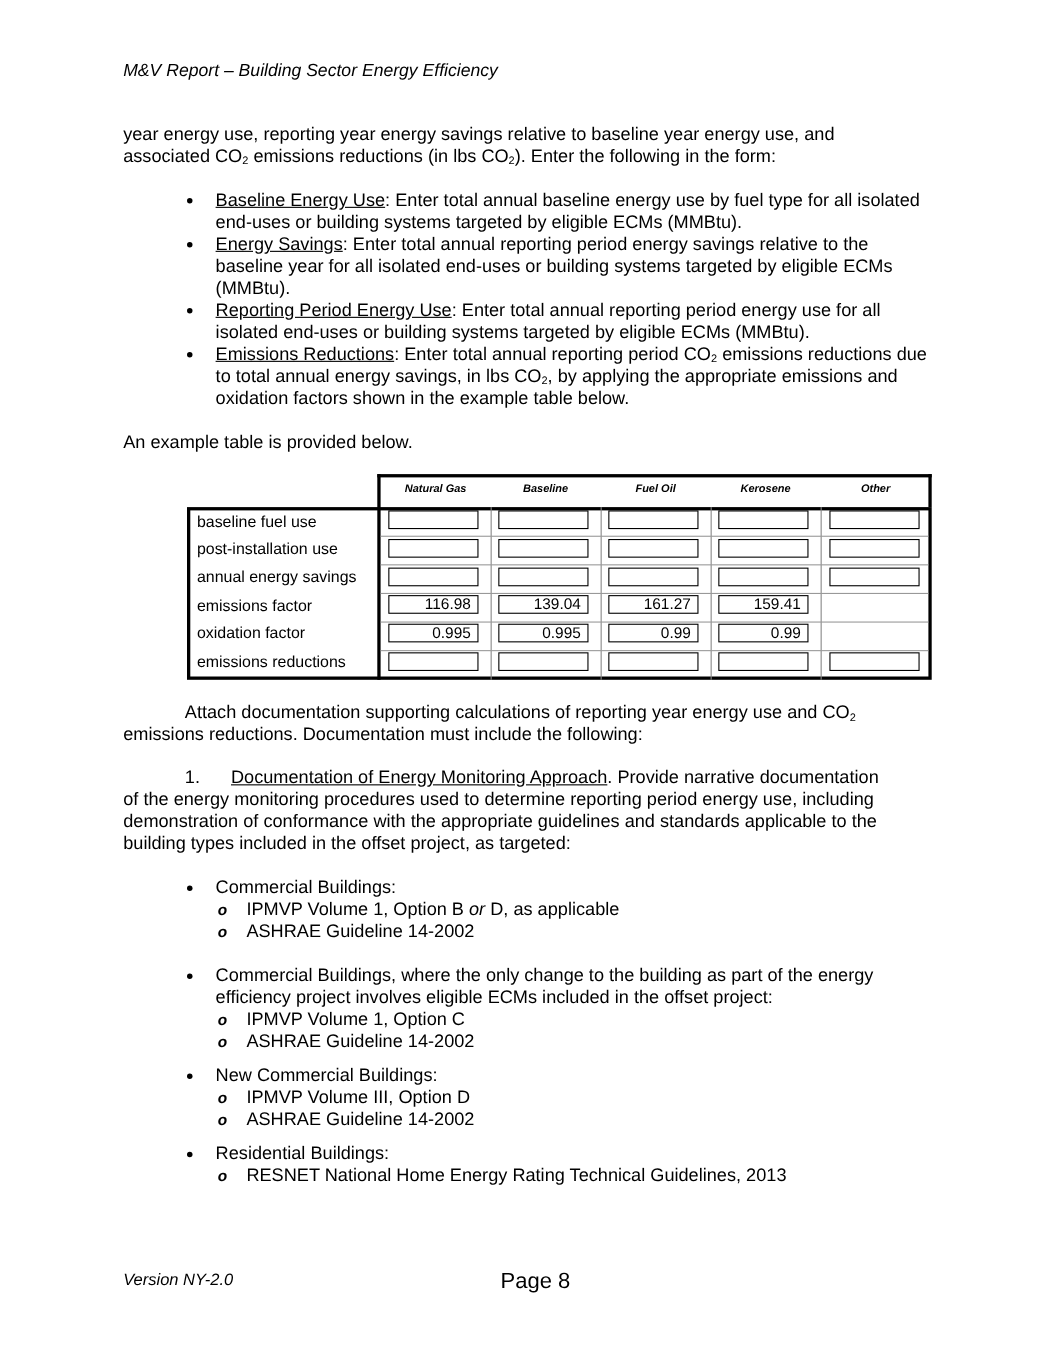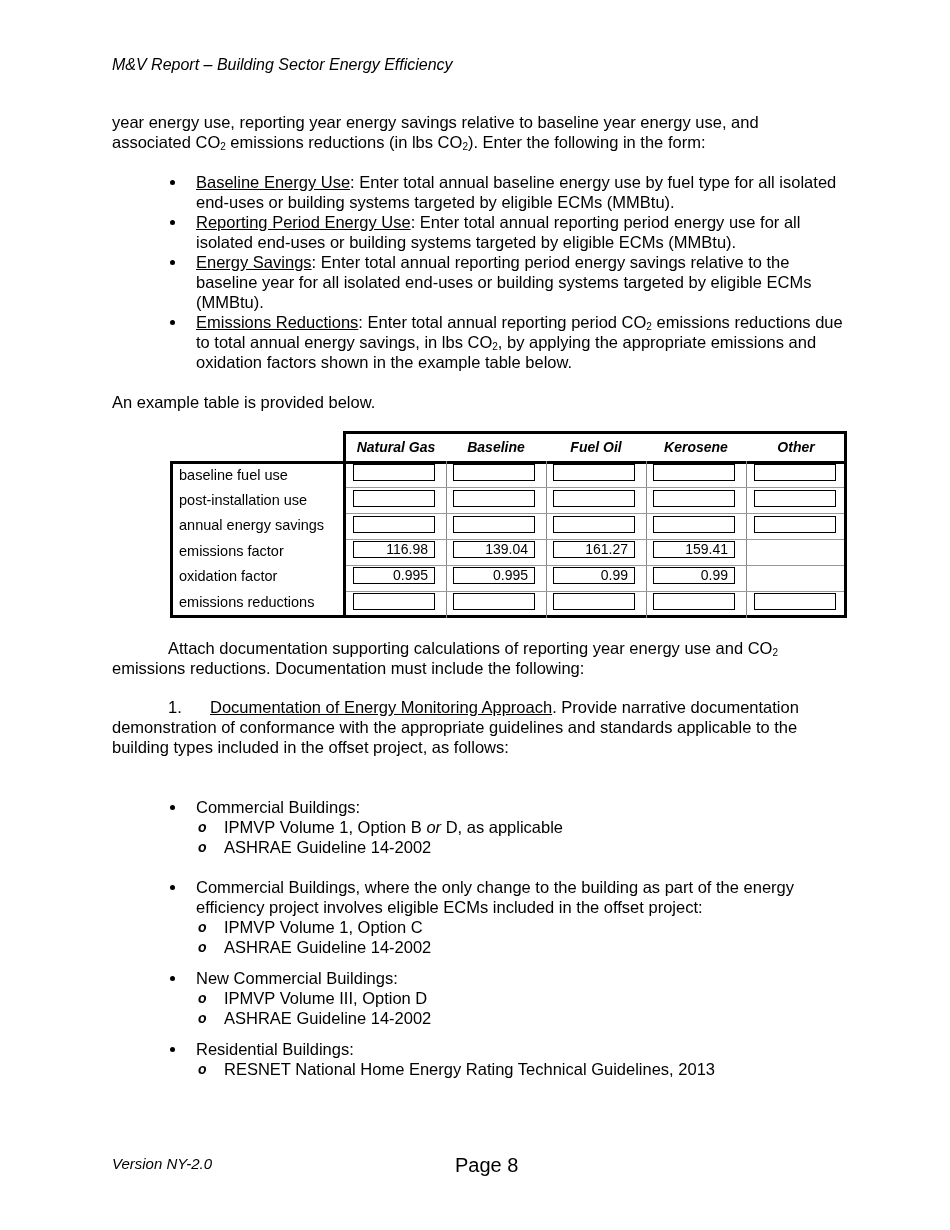--- a/index.html
+++ b/index.html
@@ -30,21 +30,21 @@
   .hdrbox {
     position: absolute; left: 173px; top: 0; width: 504px; height: 30px;
     border-top: 3px solid #000; border-left: 3px solid #000; border-right: 3px solid #000;
     box-sizing: border-box;
   }
   .bodybox {
     position: absolute; left: 0; top: 30px; width: 677px; height: 157px;
     border: 3px solid #000; box-sizing: border-box;
   }
   .colhead {
-    position: absolute; top: 8px; font-weight: bold; font-style: italic; font-size: 14px; text-align: center;
+    position: absolute; top: 8px; font-weight: bold; font-style: italic; font-size: 10px; text-align: center;
   }
   .rowlabel { position: absolute; left: 9px; font-size: 14.5px; }
   .vline { position: absolute; top: 30px; width: 1px; height: 157px; background: #888; }
   .hline { position: absolute; height: 1px; background: #999; }
   .cellbox {
     position: absolute; height: 16px; border: 1px solid #000; box-sizing: border-box;
     border-right: 1.5px solid #000; border-bottom: 1.5px solid #000;
     font-size: 14px; text-align: right; padding-right: 6px; line-height: 15px;
   }
 
@@ -57,22 +57,22 @@
 <div class="abs header">M&amp;V Report – Building Sector Energy Efficiency</div>
 
 <div class="abs para" style="top:112px;">
   <div>year energy use, reporting year energy savings relative to baseline year energy use, and</div>
   <div><span>associated CO</span><sub>2</sub><span> emissions reductions (in lbs CO</span><sub>2</sub><span>).  Enter the following in the form:</span></div>
 </div>
 
 <div class="abs" style="left:112px; top:172px; width:740px;">
   <ul class="bullets">
     <li style="margin-bottom:0;"><span class="dot"></span><span class="u">Baseline Energy Use</span><span>: Enter total annual baseline energy use by fuel type for all isolated end-uses or building systems targeted by eligible ECMs (MMBtu).</span></li>
+    <li><span class="dot"></span><span class="u">Energy Savings</span><span>: Enter total annual reporting period energy savings relative to the baseline year for all isolated end-uses or building systems targeted by eligible ECMs (MMBtu).</span></li>
     <li><span class="dot"></span><span class="u">Reporting Period Energy Use</span><span>:  Enter total annual reporting period energy use for all isolated end-uses or building systems targeted by eligible ECMs (MMBtu).</span></li>
-    <li><span class="dot"></span><span class="u">Energy Savings</span><span>: Enter total annual reporting period energy savings relative to the baseline year for all isolated end-uses or building systems targeted by eligible ECMs (MMBtu).</span></li>
     <li><span class="dot"></span><span class="u">Emissions Reductions</span><span>: Enter total annual reporting period CO</span><sub>2</sub><span> emissions reductions due to total annual energy savings, in lbs CO</span><sub>2</sub><span>, by applying the appropriate emissions and oxidation factors shown in the example table below.</span></li>
   </ul>
 </div>
 
 <div class="abs para" style="top:392px;">An example table is provided below.</div>
 
 <div class="abs tbl">
   <div class="hdrbox"></div>
   <div class="bodybox"></div>
 
@@ -139,22 +139,23 @@
 <div class="abs para" style="top:638px;">
   <div style="padding-left:56px;"><span>Attach documentation supporting calculations of reporting year energy use and CO</span><sub>2</sub></div>
   <div>emissions reductions. Documentation must include the following:</div>
 </div>
 
 <div class="abs para" style="top:697px; width:720px;">
   <div style="position:relative;">
     <span style="position:absolute; left:56px;">1.</span>
     <span style="padding-left:98px;"><span class="u">Documentation of Energy Monitoring Approach</span><span>.  Provide narrative documentation</span></span>
   </div>
+  <div>of the energy monitoring procedures used to determine reporting period energy use, including</div>
   <div>demonstration of conformance with the appropriate guidelines and standards applicable to the</div>
-  <div>building types included in the offset project, as follows:</div>
+  <div>building types included in the offset project, as targeted:</div>
 </div>
 
 <div class="abs" style="left:112px; top:797px; width:740px;">
   <ul class="bullets">
     <li style="margin-bottom:20px;">
       <span class="dot"></span>
       <div>Commercial Buildings:</div>
       <ul class="sub">
         <li><span class="o">o</span><span>IPMVP Volume 1, Option B </span><i>or</i><span> D, as applicable</span></li>
         <li><span class="o">o</span><span>ASHRAE Guideline 14-2002</span></li>

